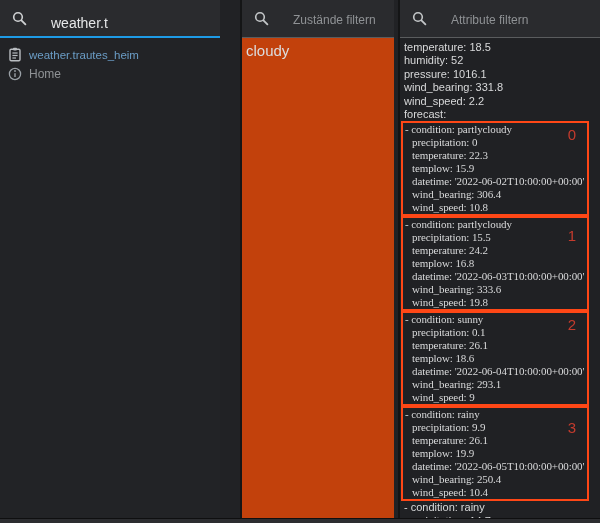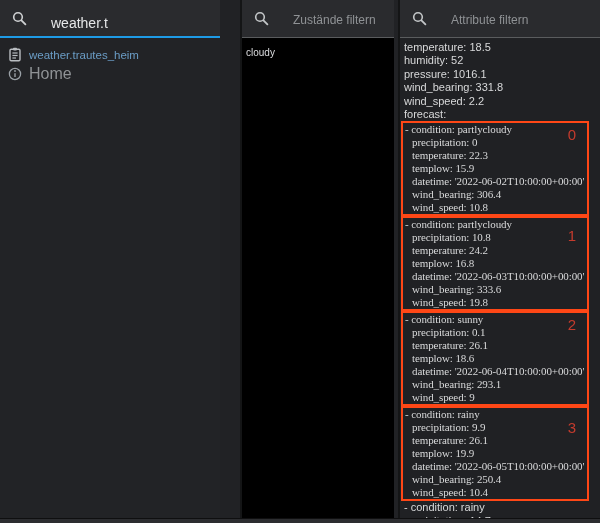--- a/index.html
+++ b/index.html
@@ -8,21 +8,21 @@
     position:relative; width:600px; height:523px; overflow:hidden;
     background:#212225; font-family:"Liberation Sans", sans-serif;
     -webkit-font-smoothing:antialiased;
   }
   
   .col { position:absolute; top:0; bottom:0; }
   .col-entities { left:0; width:220px; background:#222326; }
   .divider { position:absolute; top:0; bottom:0; width:2px; background:#141516; z-index:2; }
   .divider-1 { left:240px; }
   .divider-2 { left:398px; }
-  .col-states { left:242px; width:152px; background:#000000; }
+  .col-states { left:242px; width:152px; background:#c2410c; }
   .col-attrs  { left:400px; width:200px; background:#202124; }
 
   
   .hdr {
     position:absolute; top:0; left:0; right:0; height:38px;
     background:#2a2b2e; display:flex; align-items:center;
     padding-left:12px;
   }
   .hdr-plain { border-bottom:1px solid #5a5c5e; }
   .hdr-focused { border-bottom:2px solid #1e9be6; }
@@ -39,25 +39,25 @@
   .filter-input::placeholder { color:#8f9295; opacity:1; font-size:12px; }
 
   
   .elist { position:absolute; top:40px; left:0; right:0; }
   .erow { display:flex; align-items:center; height:19px; padding-left:8px; }
   .erow .ric { flex:0 0 auto; margin-right:7px; display:block; }
   .erow:first-child { margin-top:5px; }
   .entity-link {
     font-size:11.5px; color:#6b9dc6; cursor:pointer;
   }
-  .entity-name { font-size:16px; color:#8f9295; }
+  .entity-name { font-size:12px; color:#8f9295; }
 
   
   .scontent { position:absolute; top:38px; left:0; right:0; padding:4px 4px; }
-  .state-val { font-size:10px; color:#dcdddf;text-align:center; }
+  .state-val { font-size:15px; color:#dcdddf;text-align:center; }
 
   
   .acontent {
     position:absolute; top:38px; left:0; right:0; bottom:0;
     overflow:hidden; padding-top:3px;
     font-size:11px; line-height:13.4px; color:#d8d9da;
   }
   .attr-line, .tail-line { padding-left:4px; white-space:nowrap; }
   .fbox {
     position:relative; margin-left:1px; width:188px; height:95px;
@@ -158,21 +158,21 @@
         <div class="fl">temperature: 22.3</div>
         <div class="fl">templow: 15.9</div>
         <div class="fl">datetime: '2022-06-02T10:00:00+00:00'</div>
         <div class="fl">wind_bearing: 306.4</div>
         <div class="fl">wind_speed: 10.8</div>
       </div>
 
       <div class="fbox fbox-1">
         <span class="flabel">1</span>
         <div class="fl first">- condition: partlycloudy</div>
-        <div class="fl">precipitation: 10.8</div>
+        <div class="fl">precipitation: 15.5</div>
         <div class="fl">temperature: 24.2</div>
         <div class="fl">templow: 16.8</div>
         <div class="fl">datetime: '2022-06-03T10:00:00+00:00'</div>
         <div class="fl">wind_bearing: 333.6</div>
         <div class="fl">wind_speed: 19.8</div>
       </div>
 
       <div class="fbox fbox-2">
         <span class="flabel">2</span>
         <div class="fl first">- condition: sunny</div>

